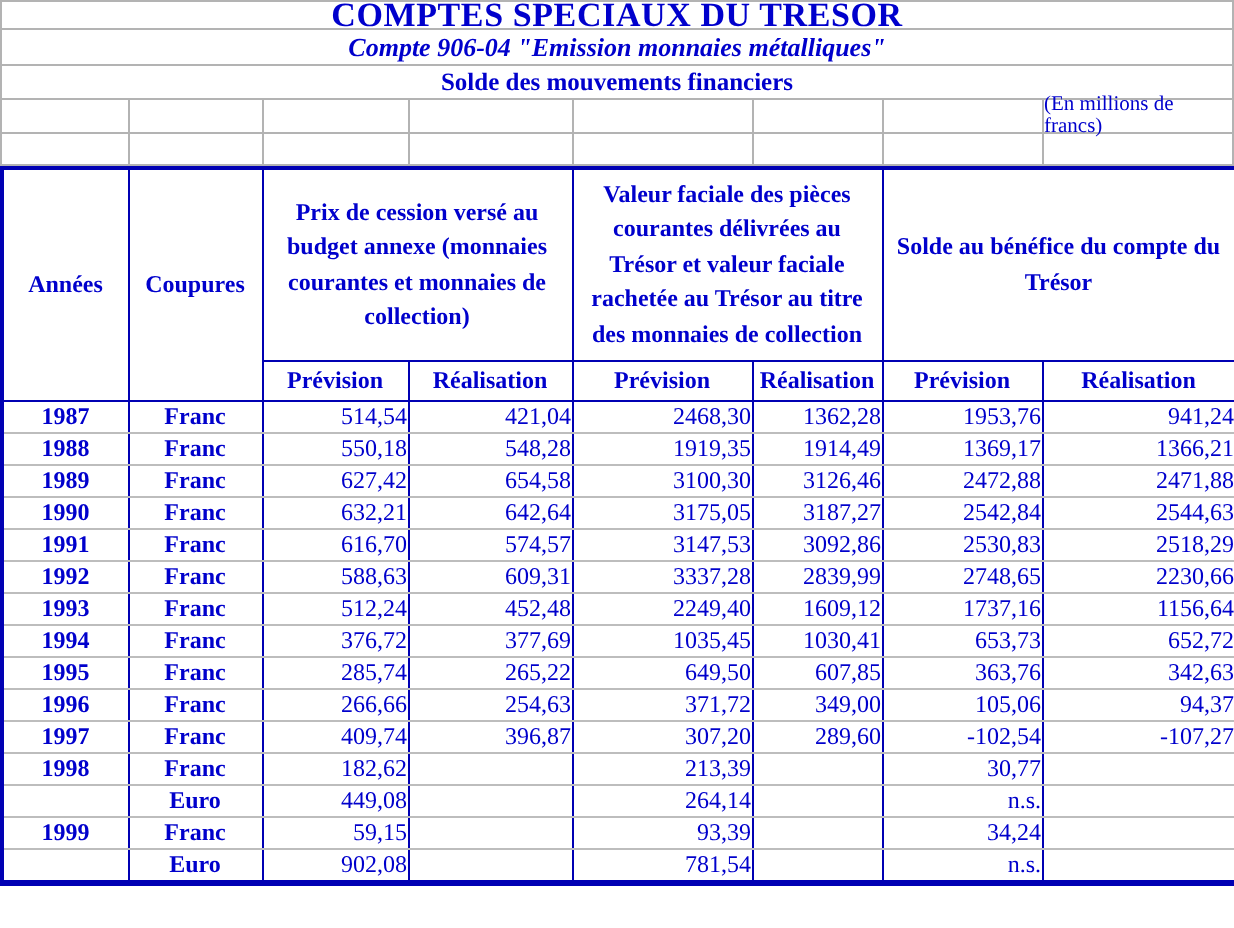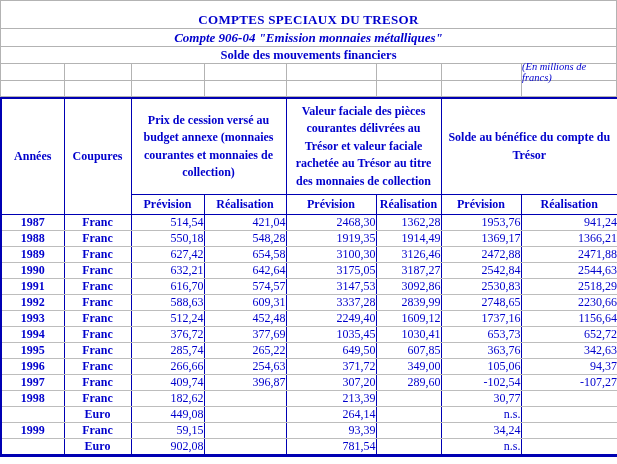--- a/index.html
+++ b/index.html
@@ -4,31 +4,31 @@
 <style>
   html,body{margin:0;padding:0;}
   body{
     width:617px;height:464px;overflow:hidden;background:#ffffff;
     font-family:"Liberation Serif","DejaVu Serif",serif;
     color:#0000CC;
   }
   
   .topblock{border-top:1px solid #b3b3b3;border-left:1px solid #b3b3b3;border-right:1px solid #b3b3b3;box-sizing:border-box;}
   .trow{border-bottom:1px solid #b3b3b3;display:flex;align-items:center;justify-content:center;box-sizing:border-box;}
-  .t1{height:28px;font-weight:bold;font-size:13px;letter-spacing:.3px;align-items:flex-end;}
+  .t1{height:14px;font-weight:bold;font-size:17px;letter-spacing:.3px;}
   .t2{height:18px;font-weight:bold;font-style:italic;font-size:13px;}
   .t3{height:17px;font-weight:bold;font-size:12.5px;}
   .gridrow{height:17px;display:flex;align-items:stretch;justify-content:flex-start;}
   .g5{height:16px;}
   .gc{box-sizing:border-box;border-left:1px solid #b3b3b3;height:100%;flex:0 0 auto;}
   .gc:first-child{border-left:none;}
   .w1{width:63px}.w2{width:67px}.w3{width:73px}.w4{width:82px}
   .w5{width:90px}.w6{width:65px}.w7{width:80px}.w8{width:97px}
   .unitcell{display:flex;align-items:center;justify-content:flex-end;
-    font-style:italic;font-size:10.5px;padding-right:0;width:96px;}
+    font-size:10.5px;padding-right:0;width:96px;}
   
   table.main{
     border-collapse:collapse;table-layout:fixed;width:617px;
     border:2px solid #0000B3;border-bottom:3px solid #0000B3;
   }
   table.main th{
     border:1.5px solid #0000B3;font-weight:bold;color:#0000CC;
     text-align:center;vertical-align:middle;
   }
   .bighead th{height:95px;font-size:12px;line-height:1.45;padding:0 4px;}

